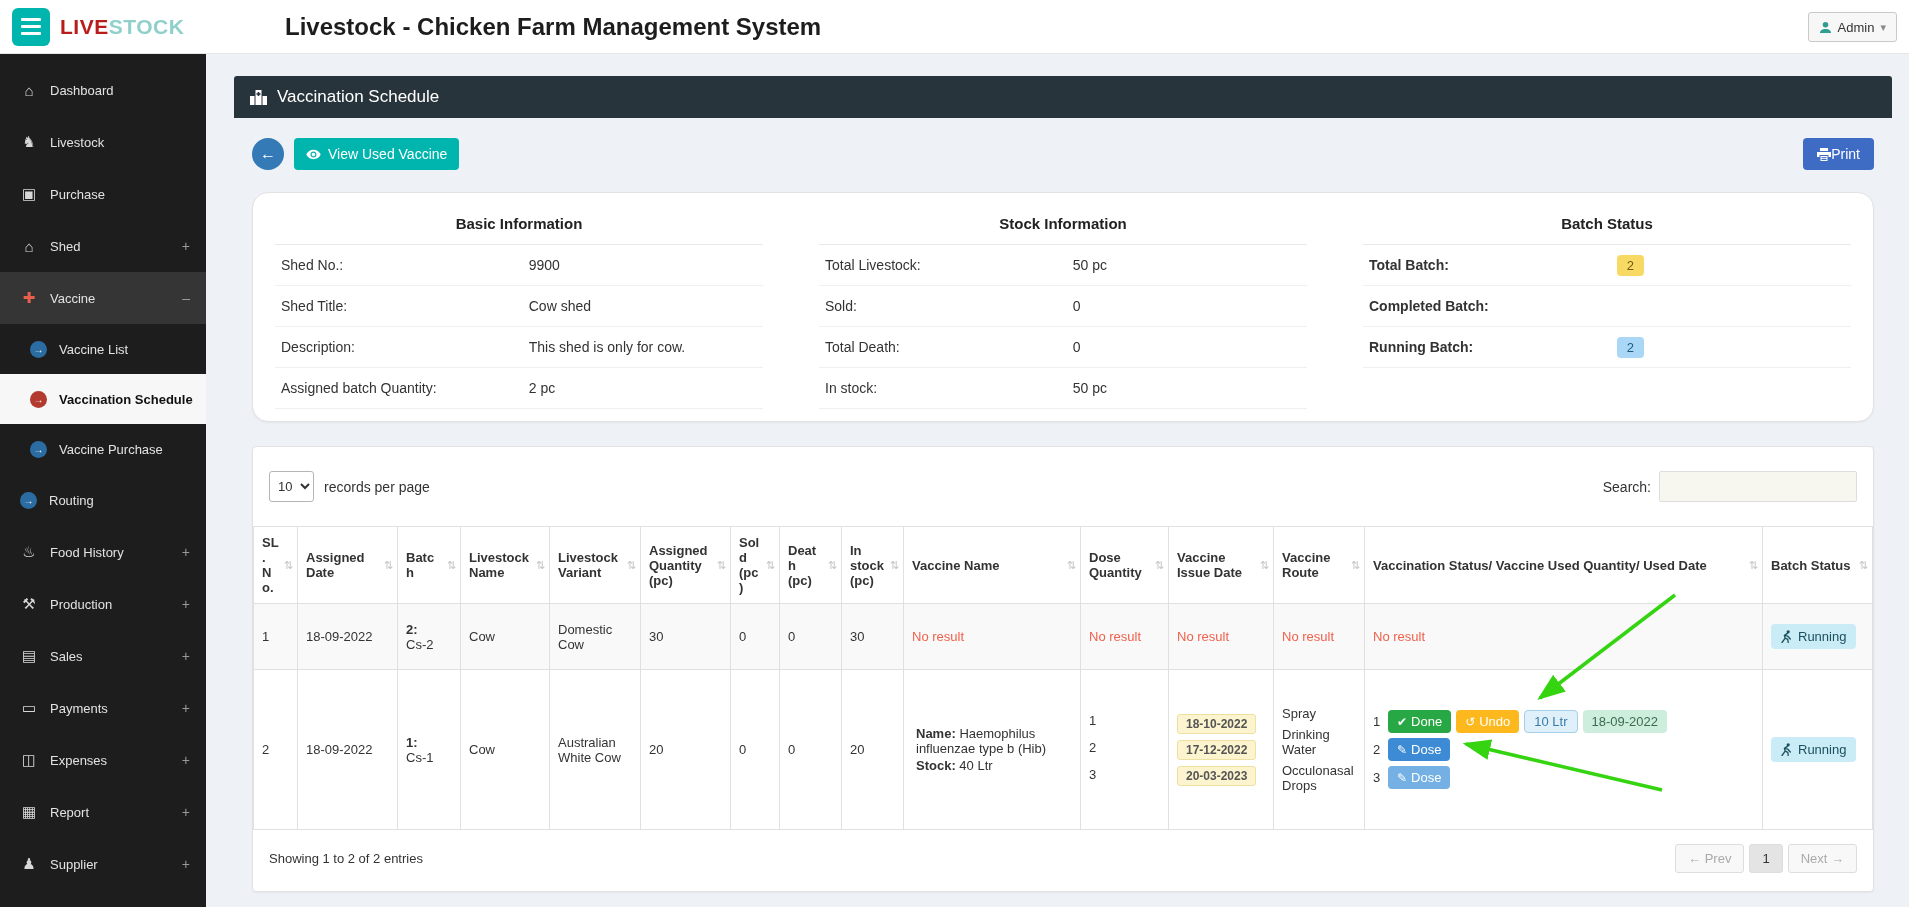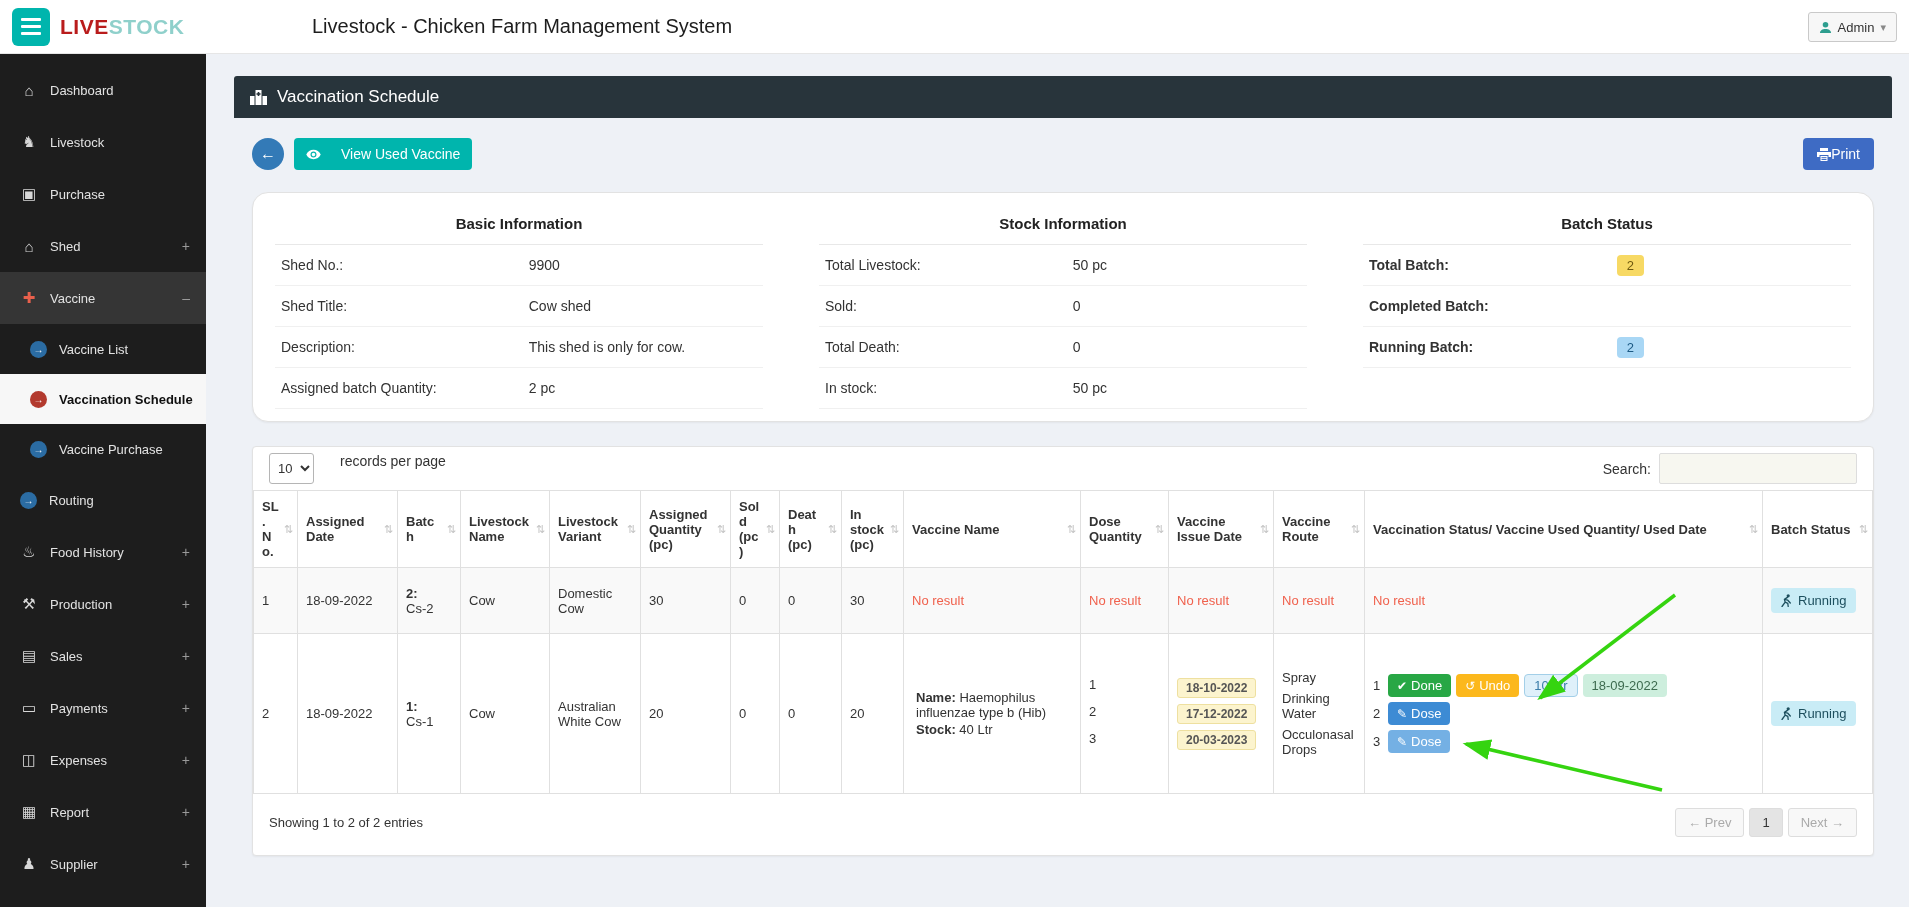--- a/index.html
+++ b/index.html
@@ -7,21 +7,21 @@
   body { font-family: "Liberation Sans", "DejaVu Sans", sans-serif; background: #eef1f6; color: #333; }
 
   
   .topbar { height: 54px; background: #fff; display: flex; align-items: center; border-bottom: 1px solid #e6e6e6; position: relative; z-index: 20; }
   .brand { width: 206px; flex: 0 0 206px; display: flex; align-items: center; gap: 10px; padding-left: 12px; }
   .hamburger { width: 38px; height: 38px; background: #00b5ad; border: none; border-radius: 6px; display: flex; flex-direction: column; justify-content: center; align-items: center; gap: 4px; cursor: pointer; }
   .hbar { width: 20px; height: 3px; background: #fff; border-radius: 1px; }
   .logo { font-size: 21px; font-weight: bold; letter-spacing: .5px; }
   .logo-live { color: #b91c1c; }
   .logo-stock { color: #8fd0cb; }
-  .page-title { margin-left: 106px; font-size: 20px; color: #1d1d1d; font-weight: 400; }
+  .page-title { margin-left: 79px; font-size: 24px; color: #1d1d1d; font-weight: 700; }
   .admin-btn { position: absolute; right: 12px; top: 12px; height: 30px; display: inline-flex; align-items: center; gap: 6px; background: #f7f7f7; border: 1px solid #c9c9c9; border-radius: 3px; padding: 0 10px; font-size: 13px; color: #333; cursor: pointer; }
   .caret { color: #888; font-size: 11px; }
 
   
   .shell { display: flex; height: 853px; }
 
   
   .sidebar { width: 206px; flex: 0 0 206px; background: #1d1d1d; padding-top: 10px; }
   .side-item { display: flex; align-items: center; gap: 12px; height: 52px; padding: 0 16px 0 20px; color: #e2e2e2; font-size: 13px; cursor: pointer; }
   .si-icon { width: 18px; text-align: center; font-size: 15px; color: #d8d8d8; flex: 0 0 18px; }
@@ -32,37 +32,37 @@
   .side-sub .side-item { padding-left: 30px; height: 50px; }
   .circle-ic { width: 17px; height: 17px; flex: 0 0 17px; border-radius: 50%; background: #2b6ca3; color: #fff; font-size: 10px; display: flex; align-items: center; justify-content: center; }
   .side-item.active-sub { background: #f7f7f7; color: #101010; font-weight: bold; }
   .side-item.active-sub .circle-ic { background: #b33a2e; }
 
   
   .content { flex: 1; background: #eef1f6; padding: 22px 18px 0 28px; position: relative; }
   .panel-head { height: 42px; background: #28343b; color: #fff; display: flex; align-items: center; gap: 10px; padding: 0 16px; font-size: 17px; font-weight: 500; border-radius: 3px 3px 0 0; }
   .toolbar { display: flex; align-items: center; gap: 10px; margin: 20px 18px 0; }
   .back-btn { width: 32px; height: 32px; border-radius: 50%; background: #337ab7; color: #fff; border: none; font-size: 16px; cursor: pointer; line-height: 1; }
-  .btn-teal { background: #00b5ad; color: #fff; border: none; border-radius: 4px; height: 32px; padding: 0 12px; font-size: 14px; display: inline-flex; align-items: center; gap: 20px; cursor: pointer; }
+  .btn-teal { background: #00b5ad; color: #fff; border: none; border-radius: 4px; height: 32px; padding: 0 12px; font-size: 14px; display: inline-flex; align-items: center; gap: 7px; cursor: pointer; }
   .btn-print { margin-left: auto; background: #3e6bc4; color: #fff; border: none; border-radius: 4px; height: 32px; padding: 0 14px; font-size: 14px; display: inline-flex; align-items: center; cursor: pointer; }
 
   
   .overview-card { background: #fff; border: 1px solid #e2e2e2; border-radius: 16px; margin: 22px 18px 0; padding: 12px 22px 12px; display: flex; gap: 56px; box-shadow: 0 1px 2px rgba(0,0,0,.05); }
   .ov-col { flex: 1; }
   .ov-head { text-align: center; font-weight: bold; font-size: 15px; padding: 10px 0 12px; border-bottom: 1px solid #e8e8e8; color: #222; }
   .ov-row { display: flex; align-items: center; min-height: 41px; border-bottom: 1px solid #f0f0f0; font-size: 14px; color: #333; }
   .ov-label { flex: 0 0 52%; padding-left: 6px; }
   .ov-value { flex: 1; }
   .bold { font-weight: bold; }
   .badge-yellow { background: #f7d964; color: #6e5a10; padding: 3px 10px; border-radius: 4px; font-size: 13px; display: inline-block; }
   .badge-blue { background: #a9d7f5; color: #1c5a84; padding: 3px 10px; border-radius: 4px; font-size: 13px; display: inline-block; }
 
   
   .table-card { background: #fff; border: 1px solid #e2e2e2; border-radius: 4px; margin: 24px 18px 0; box-shadow: 0 1px 2px rgba(0,0,0,.05); }
-  .controls { display: flex; align-items: flex-start; padding: 6px 16px; gap: 16px; }
+  .controls { display: flex; align-items: center; padding: 24px 16px; }
   .page-select { height: 31px; border: 1px solid #b5b5b5; border-radius: 3px; font-size: 13px; padding: 0 4px; background: #fff; color: #333; }
   .records-text { margin-left: 10px; font-size: 14px; color: #333; }
   .search-wrap { margin-left: auto; display: flex; align-items: center; gap: 8px; font-size: 14px; color: #333; }
   .search-input { width: 198px; height: 31px; border: 1px solid #ddd; background: #f7f7f0; border-radius: 2px; padding: 0 8px; font-size: 13px; }
 
   table.sched { width: 100%; border-collapse: collapse; table-layout: fixed; font-size: 13px; color: #333; }
   .sched th, .sched td { border: 1px solid #e0e0e0; padding: 8px; vertical-align: middle; text-align: left; word-wrap: break-word; }
   .sched th { font-weight: bold; position: relative; padding-right: 18px; height: 76px; background: #fff; cursor: pointer; }
   .sort-ic { position: absolute; right: 4px; top: 50%; transform: translateY(-50%); color: #c4c4c4; font-size: 11px; font-weight: normal; }
   tr.odd td { background: #f9f9f9; }

